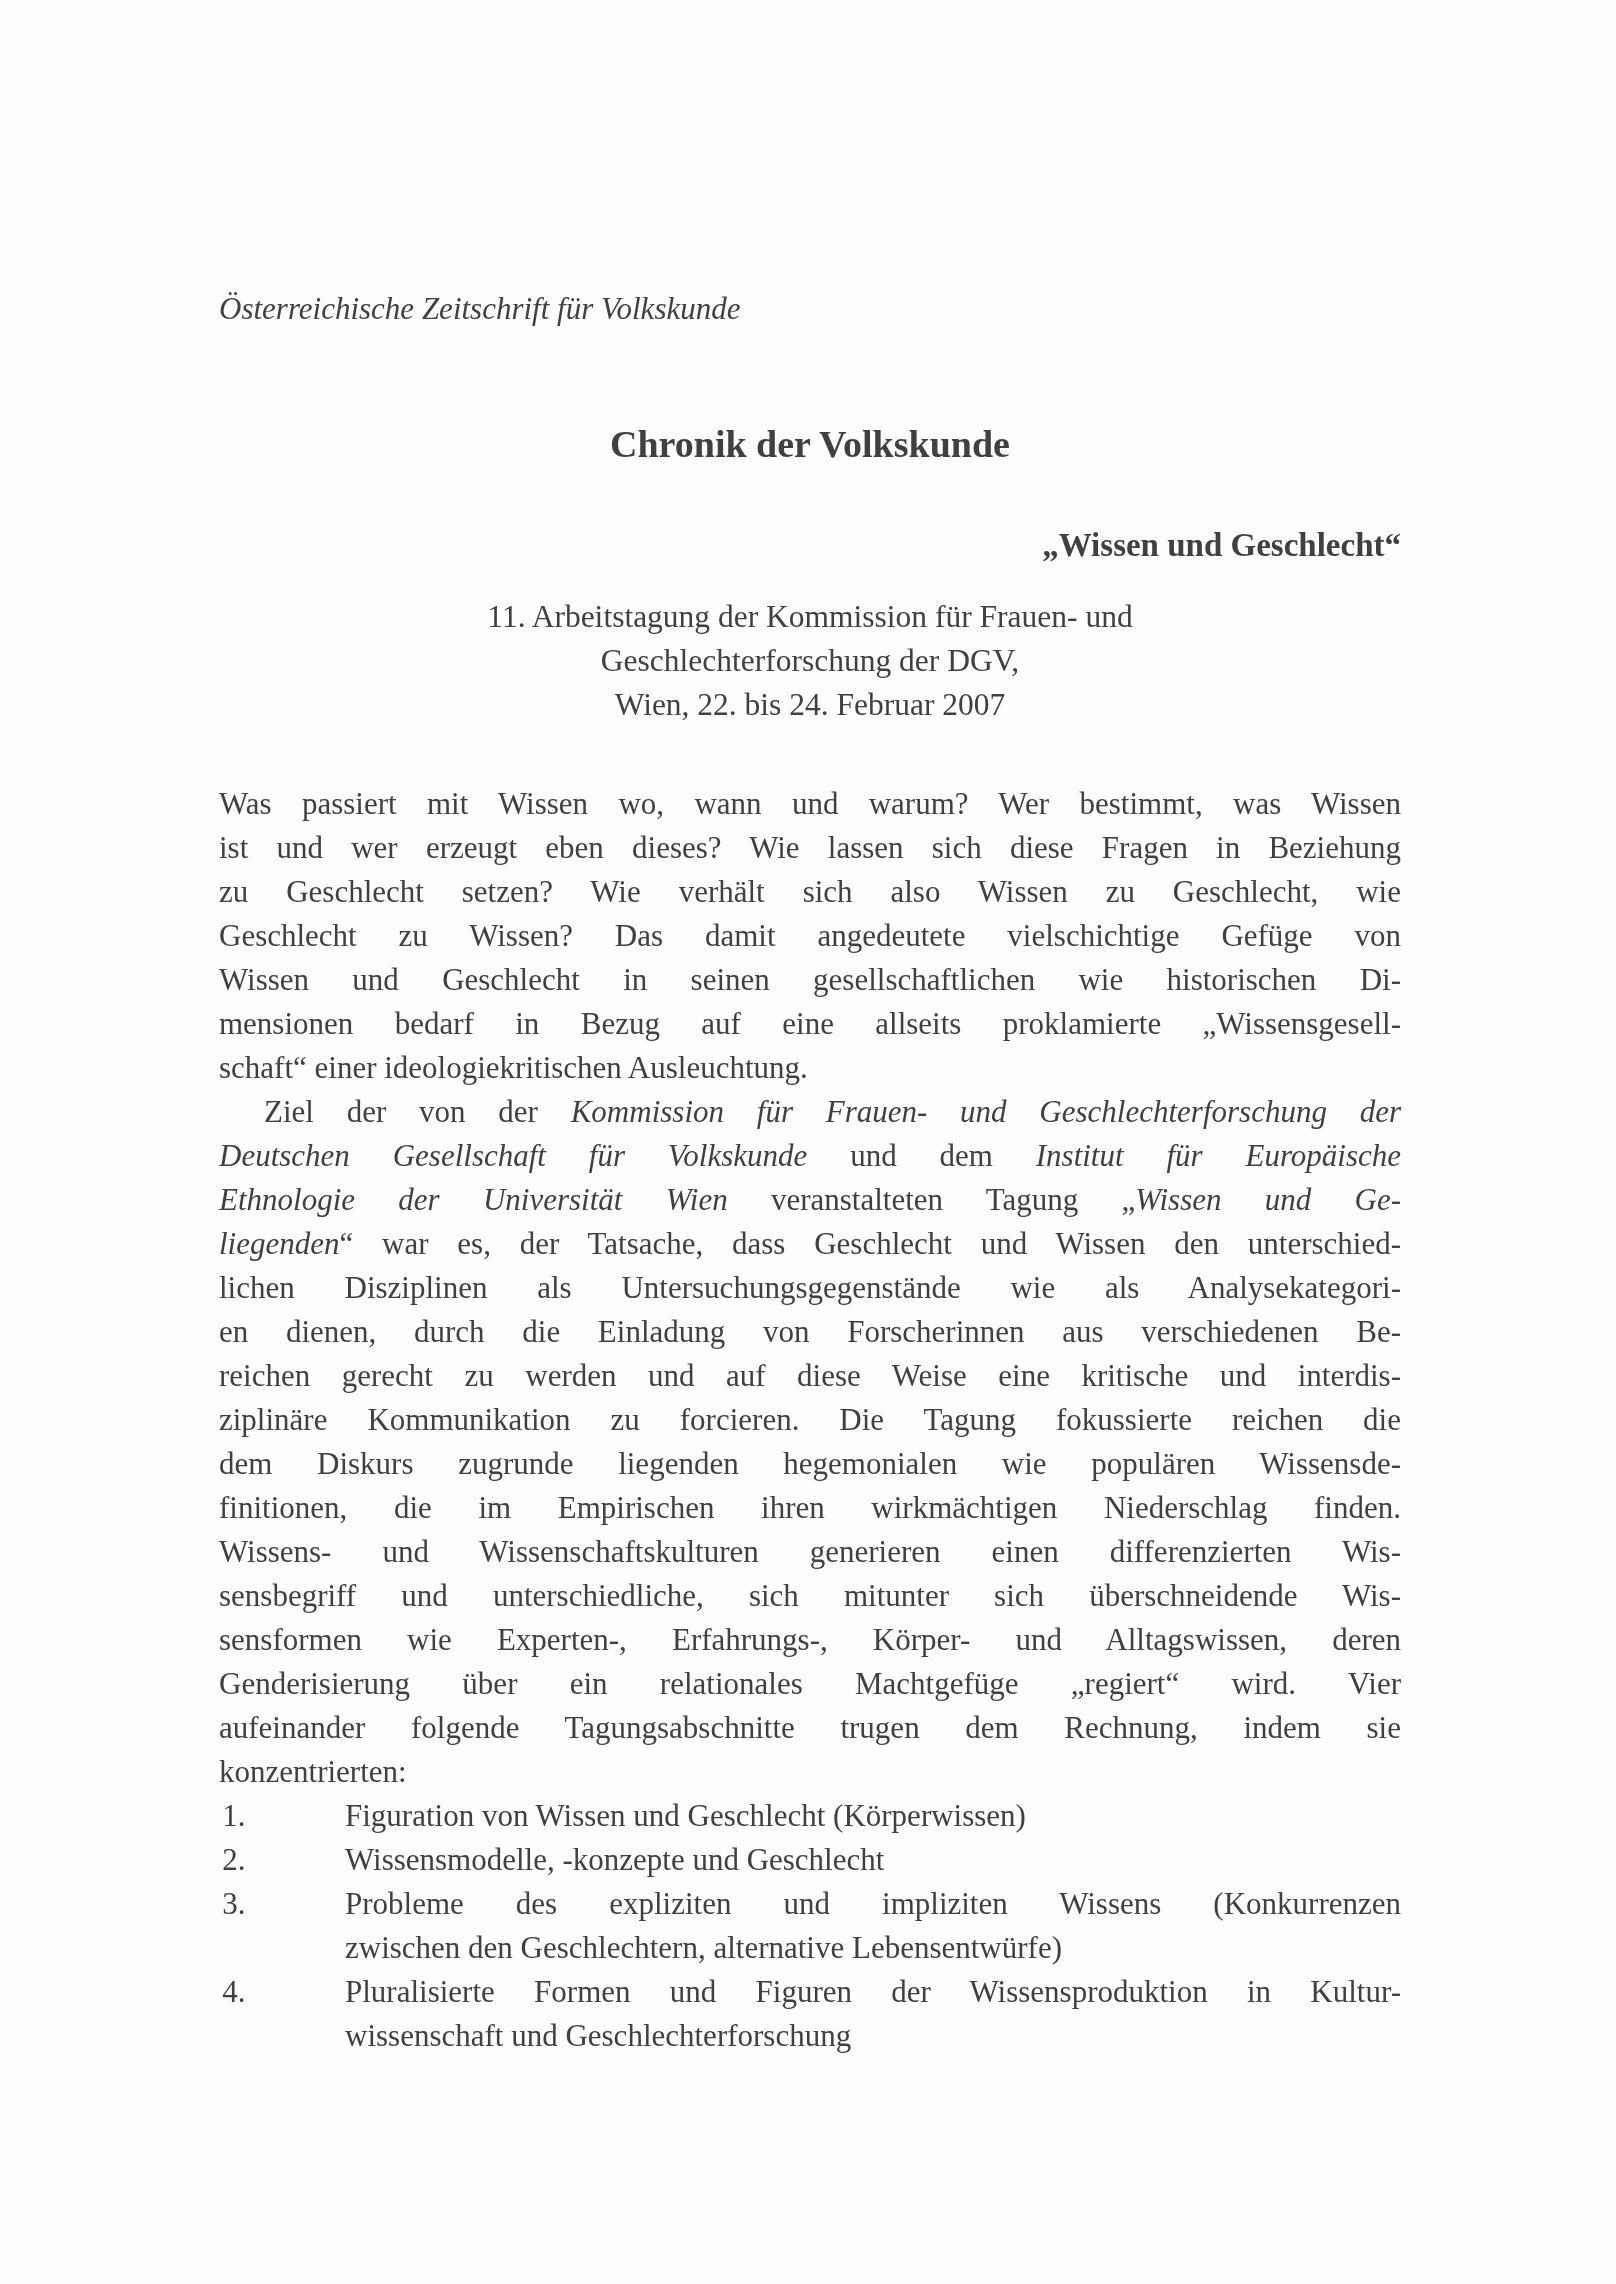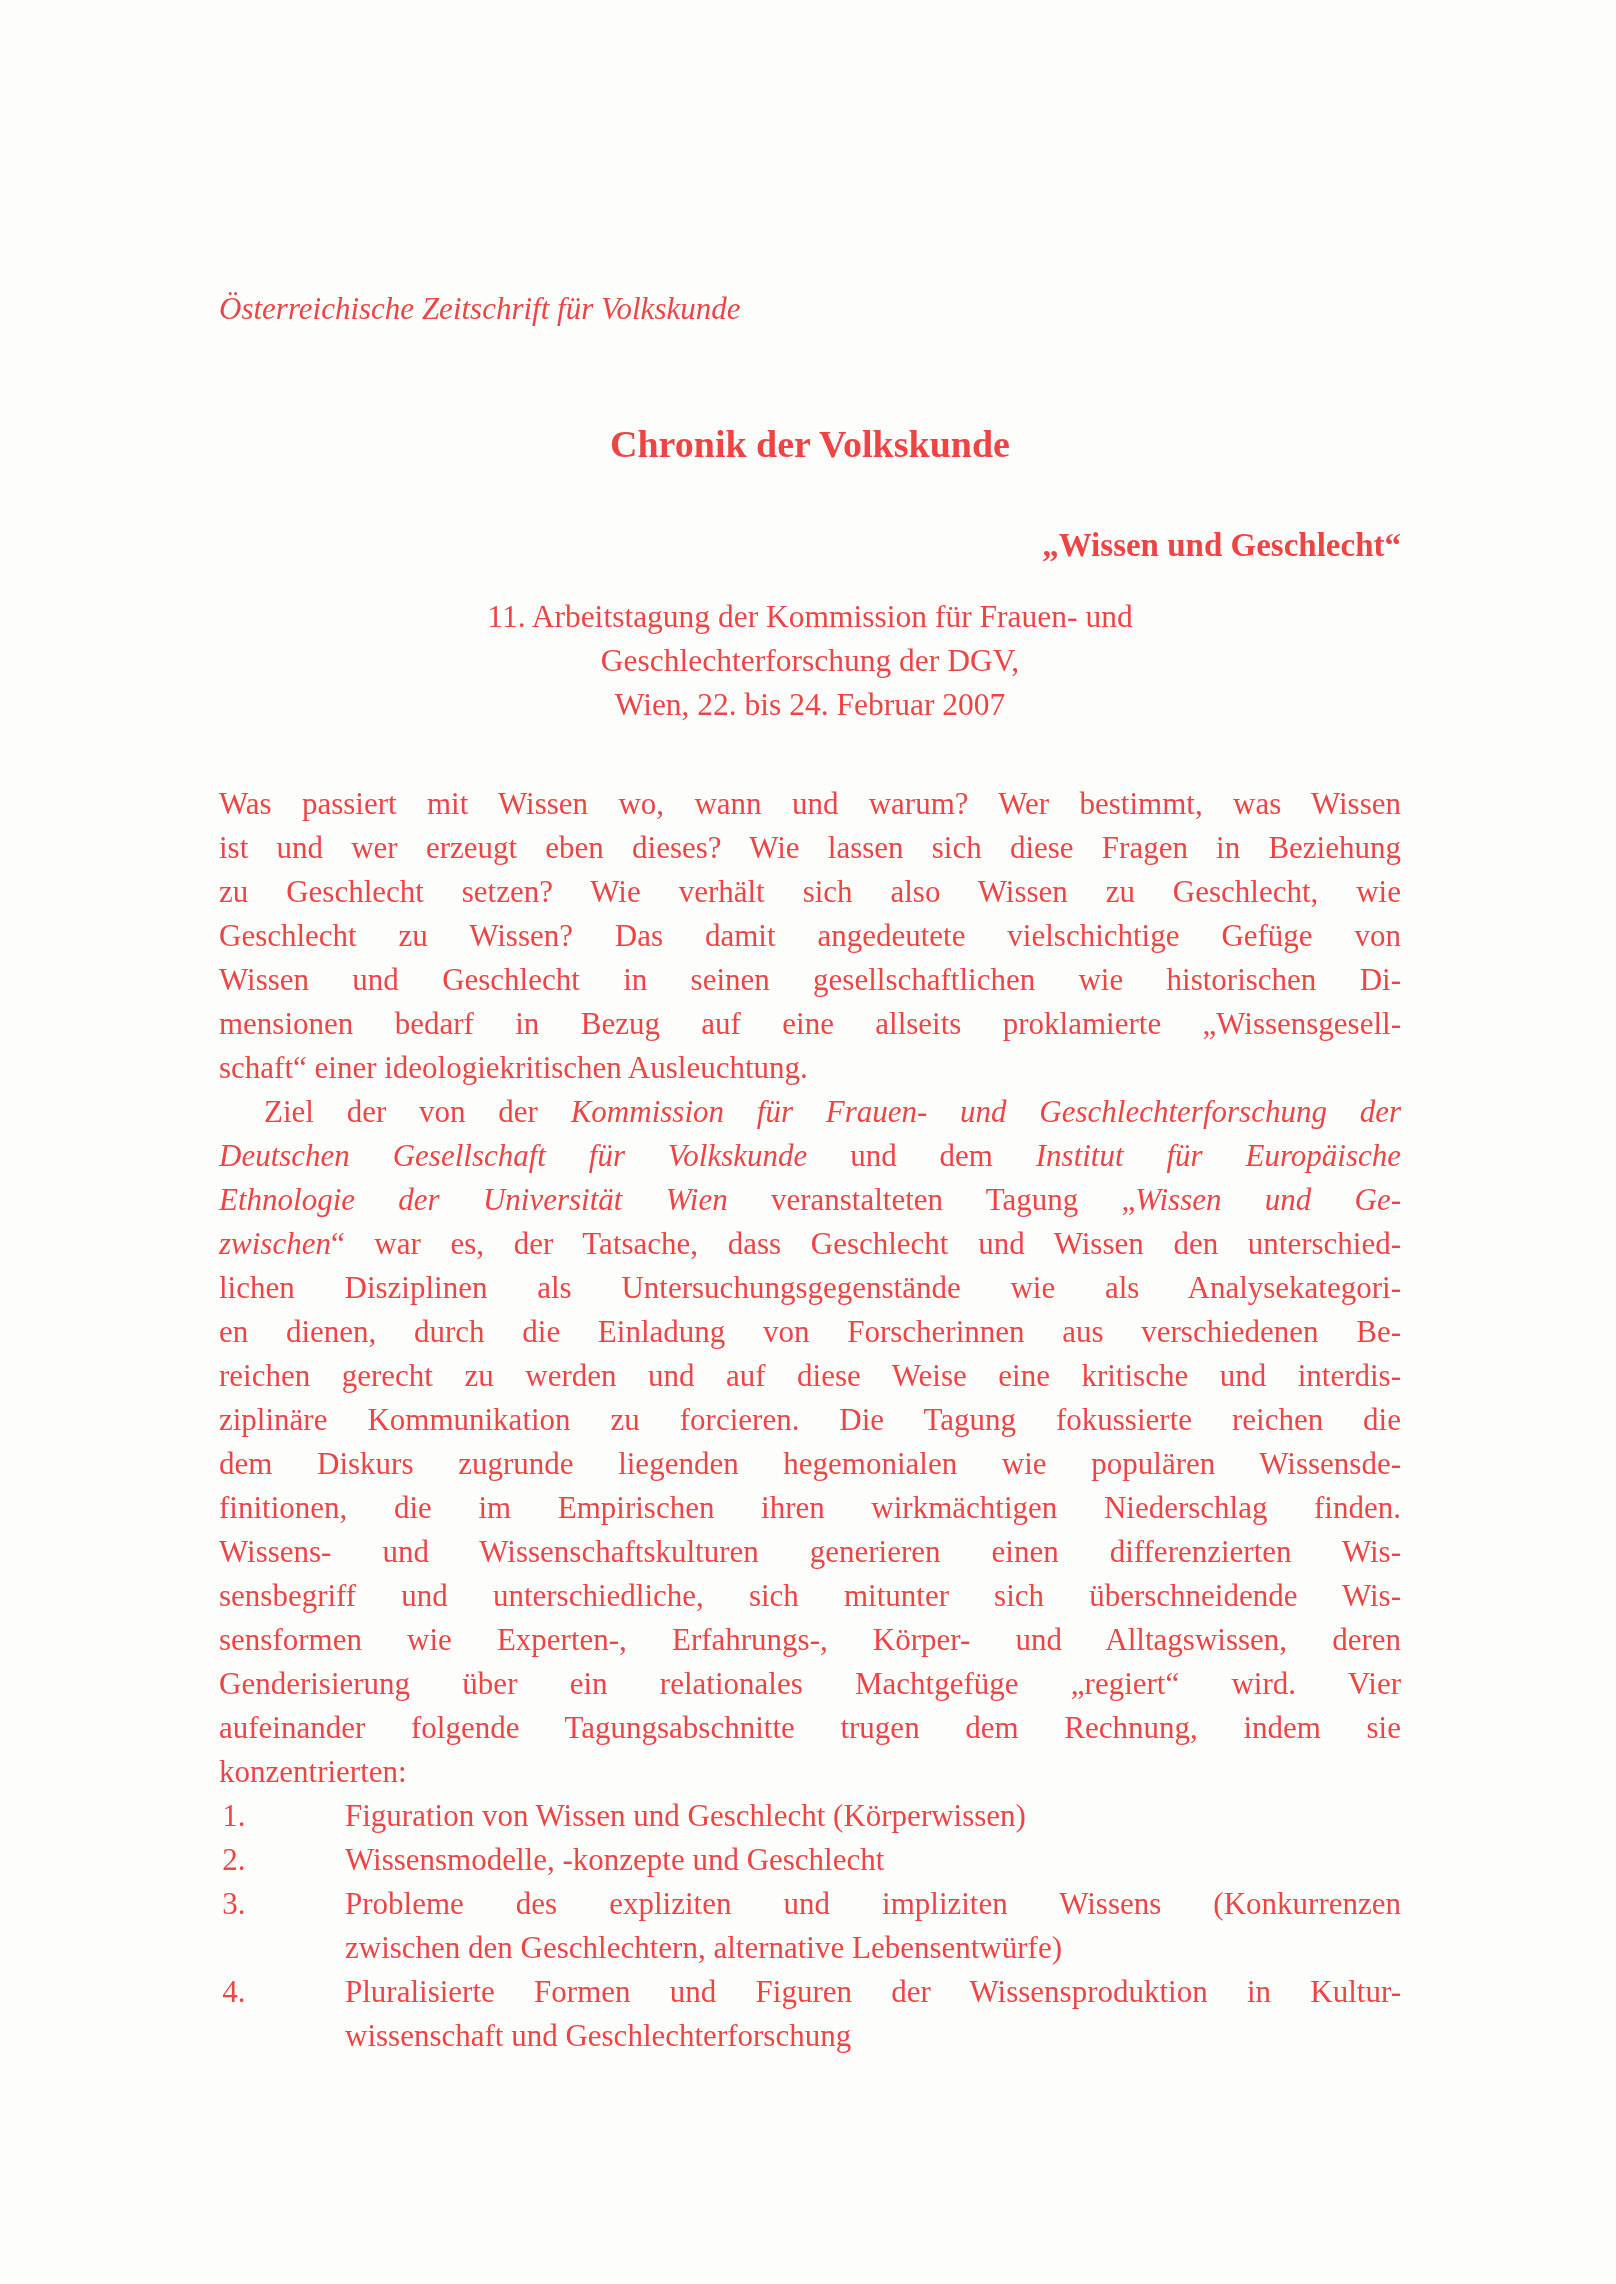--- a/index.html
+++ b/index.html
@@ -5,21 +5,21 @@
   html, body {
     margin: 0;
     padding: 0;
     background: #ffffff;
   }
   .page {
     position: relative;
     width: 1616px;
     height: 2284px;
     background: #fdfdfc;
-    color: #ef4444;
+    color: #404040;
     font-family: "Liberation Serif", "DejaVu Serif", serif;
     overflow: hidden;
   }
   
   .running-head {
     position: absolute;
     top: 289px;
     left: 219px;
     width: 1182px;
     display: flex;
@@ -114,21 +114,21 @@
       <div class="line"><span>Was passiert mit Wissen wo, wann und warum? Wer bestimmt, was Wissen</span></div>
       <div class="line"><span>ist und wer erzeugt eben dieses? Wie lassen sich diese Fragen in Beziehung</span></div>
       <div class="line"><span>zu Geschlecht setzen? Wie verhält sich also Wissen zu Geschlecht, wie</span></div>
       <div class="line"><span>Geschlecht zu Wissen? Das damit angedeutete vielschichtige Gefüge von</span></div>
       <div class="line"><span>Wissen und Geschlecht in seinen gesellschaftlichen wie historischen Di-</span></div>
       <div class="line"><span>mensionen bedarf in Bezug auf eine allseits proklamierte „Wissensgesell-</span></div>
       <div class="line last"><span>schaft“ einer ideologiekritischen Ausleuchtung.</span></div>
       <div class="line indent"><span>Ziel der von der </span><span class="it">Kommission für Frauen- und Geschlechterforschung der</span></div>
       <div class="line"><span class="it">Deutschen Gesellschaft für Volkskunde</span><span> und dem </span><span class="it">Institut für Europäische</span></div>
       <div class="line"><span class="it">Ethnologie der Universität Wien</span><span> veranstalteten Tagung „</span><span class="it">Wissen und Ge-</span></div>
-      <div class="line"><span class="it">zwischen</span><span>“ war es, der Tatsache, dass Geschlecht und Wissen den unterschied-</span></div>
+      <div class="line"><span class="it">liegenden</span><span>“ war es, der Tatsache, dass Geschlecht und Wissen den unterschied-</span></div>
       <div class="line"><span>lichen Disziplinen als Untersuchungsgegenstände wie als Analysekategori-</span></div>
       <div class="line"><span>en dienen, durch die Einladung von Forscherinnen aus verschiedenen Be-</span></div>
       <div class="line"><span>reichen gerecht zu werden und auf diese Weise eine kritische und interdis-</span></div>
       <div class="line"><span>ziplinäre Kommunikation zu forcieren. Die Tagung fokussierte reichen die</span></div>
       <div class="line"><span>dem Diskurs zugrunde liegenden hegemonialen wie populären Wissensde-</span></div>
       <div class="line"><span>finitionen, die im Empirischen ihren wirkmächtigen Niederschlag finden.</span></div>
       <div class="line"><span>Wissens- und Wissenschaftskulturen generieren einen differenzierten Wis-</span></div>
       <div class="line"><span>sensbegriff und unterschiedliche, sich mitunter sich überschneidende Wis-</span></div>
       <div class="line"><span>sensformen wie Experten-, Erfahrungs-, Körper- und Alltagswissen, deren</span></div>
       <div class="line"><span>Genderisierung über ein relationales Machtgefüge „regiert“ wird. Vier</span></div>

